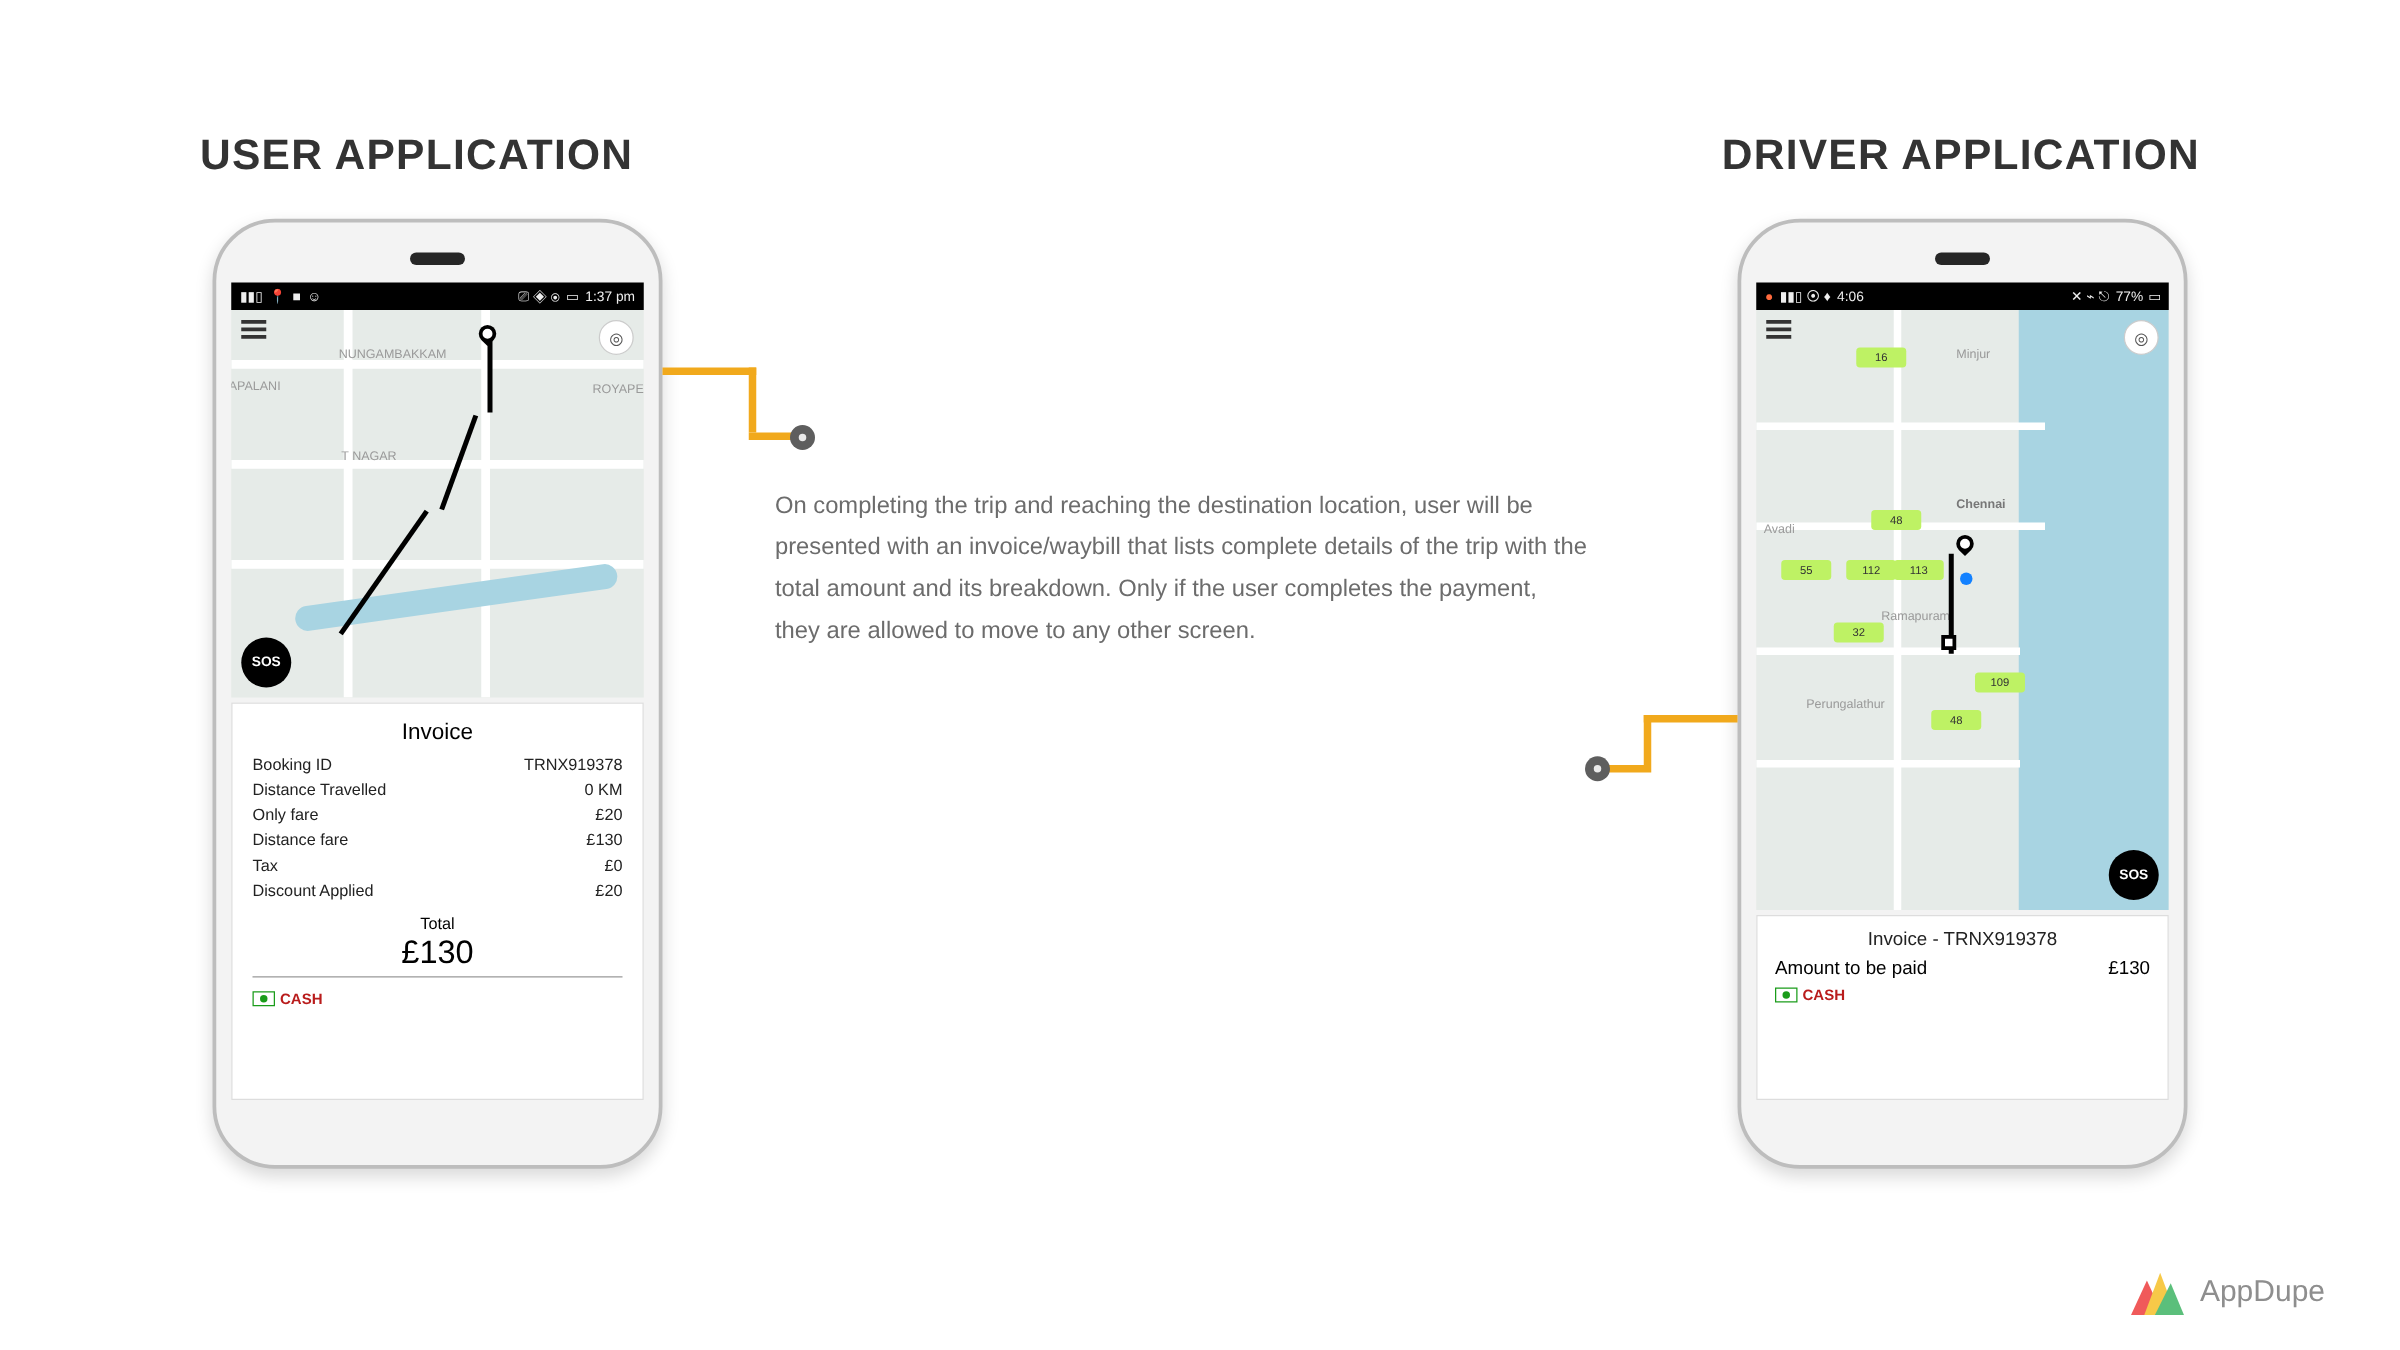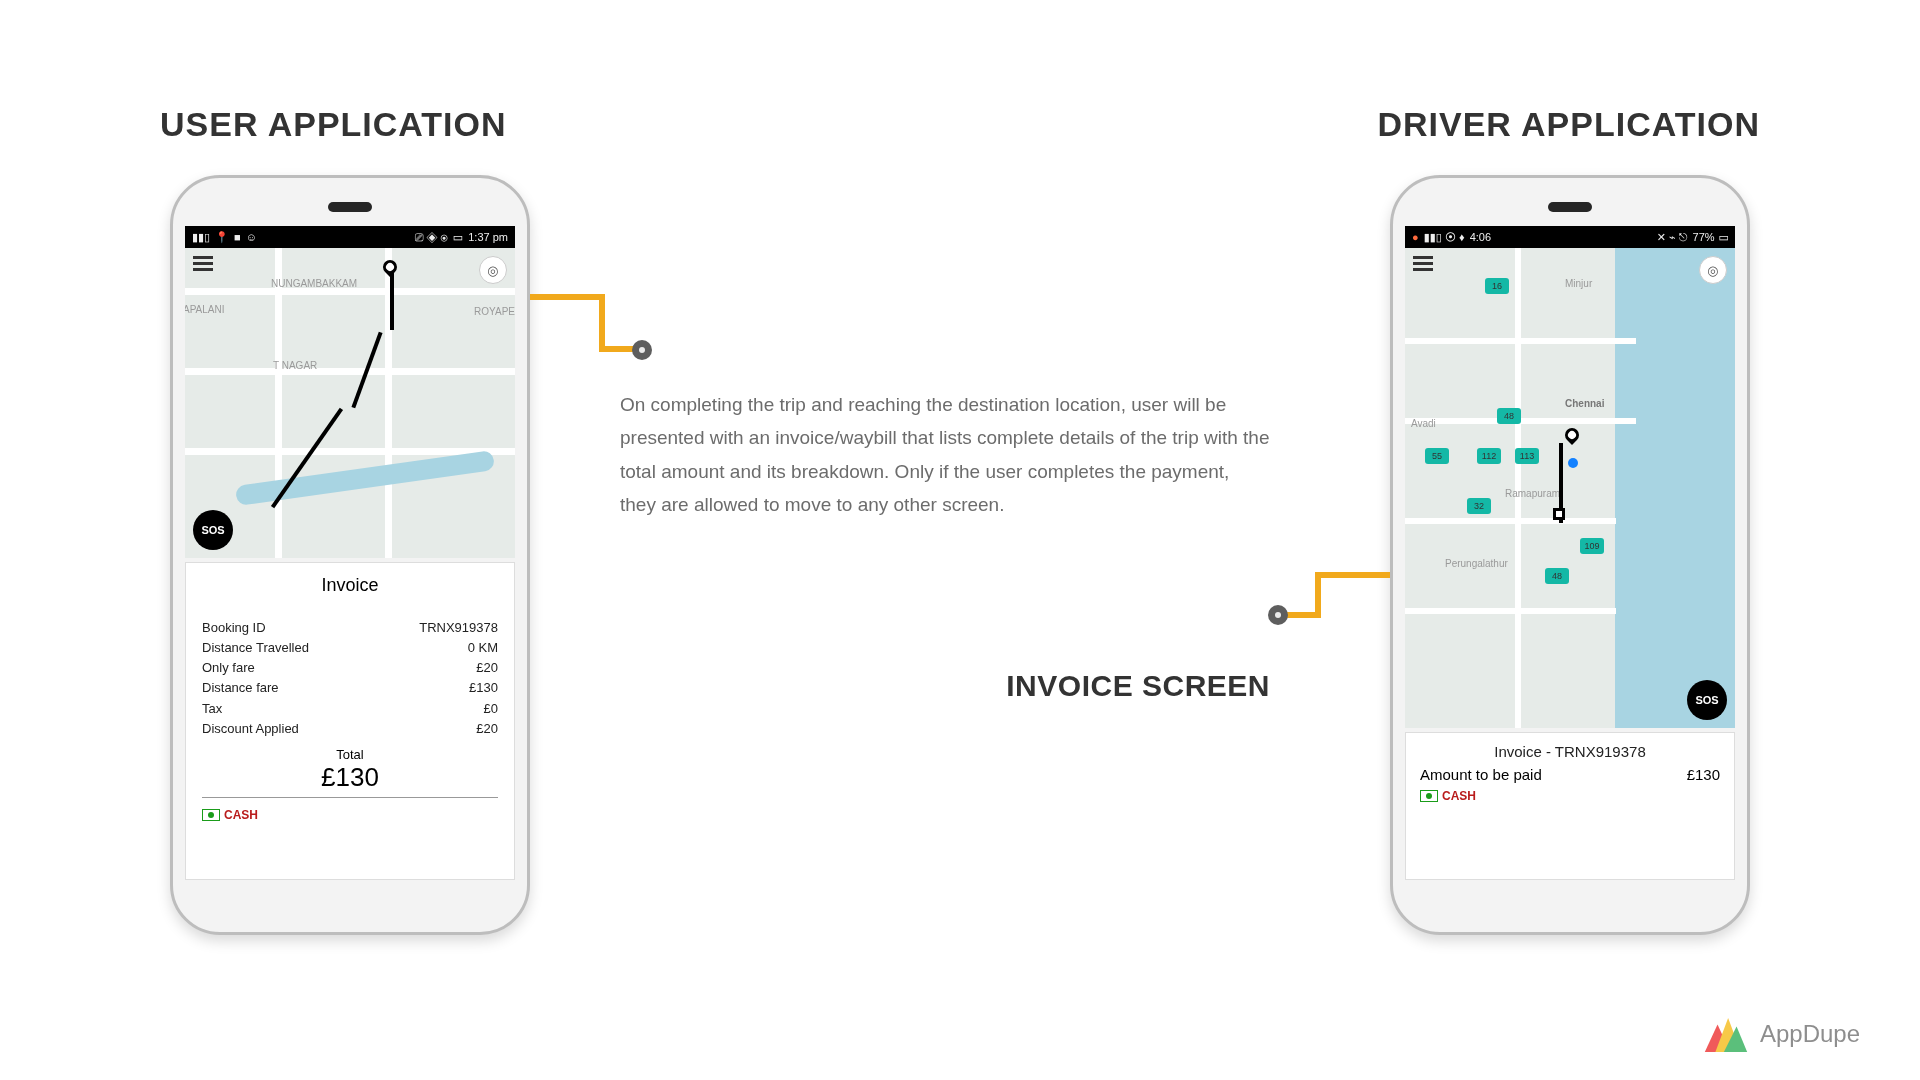--- a/index.html
+++ b/index.html
@@ -105,21 +105,21 @@
     position:absolute;
     left:12px; right:12px;
     top:384px;
     bottom: 52px;
     background:#fff;
     border:1px solid #ddd;
     padding:12px 16px 8px;
     font-family: Arial, sans-serif;
   }
   .card h3 {
-    text-align:center; font-weight:400; font-size:18px; margin-bottom:22px;
+    text-align:center; font-weight:400; font-size:18px; margin-bottom:6px;
   }
   .card .row {
     display:flex; justify-content:space-between;
     font-size:13px; color:#222; line-height:1.55;
   }
   .card .total-wrap {
     text-align:center; margin-top:8px; border-bottom:1px solid #999; padding-bottom:4px;
   }
   .card .total-wrap .lab { font-size:13px; }
   .card .total-wrap .val { font-size:26px; font-weight:500; }
@@ -210,22 +210,22 @@
 
   
   .pin {
     position:absolute; width:14px; height:14px; background:#000;
     border-radius:50% 50% 50% 0; transform:rotate(-45deg);
   }
   .pin::after{ content:""; position:absolute; inset:3px; background:#fff; border-radius:50%; }
   .dot-blue { position:absolute; width:10px; height:10px; background:#1381ff; border-radius:50%; }
   .sq { position:absolute; width:12px; height:12px; background:#fff; border:3px solid #000; }
   .shield {
-    position:absolute; width:24px; height:16px;
-    background:#14b8a6; border-radius:3px;
+    position:absolute; width:40px; height:16px;
+    background:#bef264; border-radius:3px;
     font-size:9px; color:#333; display:flex;
     align-items:center; justify-content:center;
   }
 </style>
 </head>
 <body>
 
 <div id="h-user" class="heading">USER APPLICATION</div>
 <div id="h-driver" class="heading">DRIVER APPLICATION</div>
 
@@ -367,21 +367,20 @@
 <div class="conn-dot" id="c1dot"></div>
 <div class="conn" id="c2a"></div>
 <div class="conn" id="c2b"></div>
 <div class="conn" id="c2c"></div>
 <div class="conn-dot" id="c2dot"></div>
 
 <div id="block1" class="center">
   <p>On completing the trip and reaching the destination location, user will be presented with an invoice/waybill that lists complete details of the trip with the total amount and its breakdown. Only if the user completes the payment, they are allowed to move to any other screen.</p>
 </div>
 <div id="block2" class="center">
-  <h2>INVOICE SCREEN</h2>
 </div>
 
 <div class="logo">
   <svg viewBox="0 0 40 34">
     <polygon points="0,34 12,8 24,34" fill="#f05a5a"></polygon>
     <polygon points="10,34 22,2 34,34" fill="#f7c948"></polygon>
     <polygon points="18,34 30,10 40,34" fill="#5bbf7b"></polygon>
   </svg>
   <span>AppDupe</span>
 </div>

